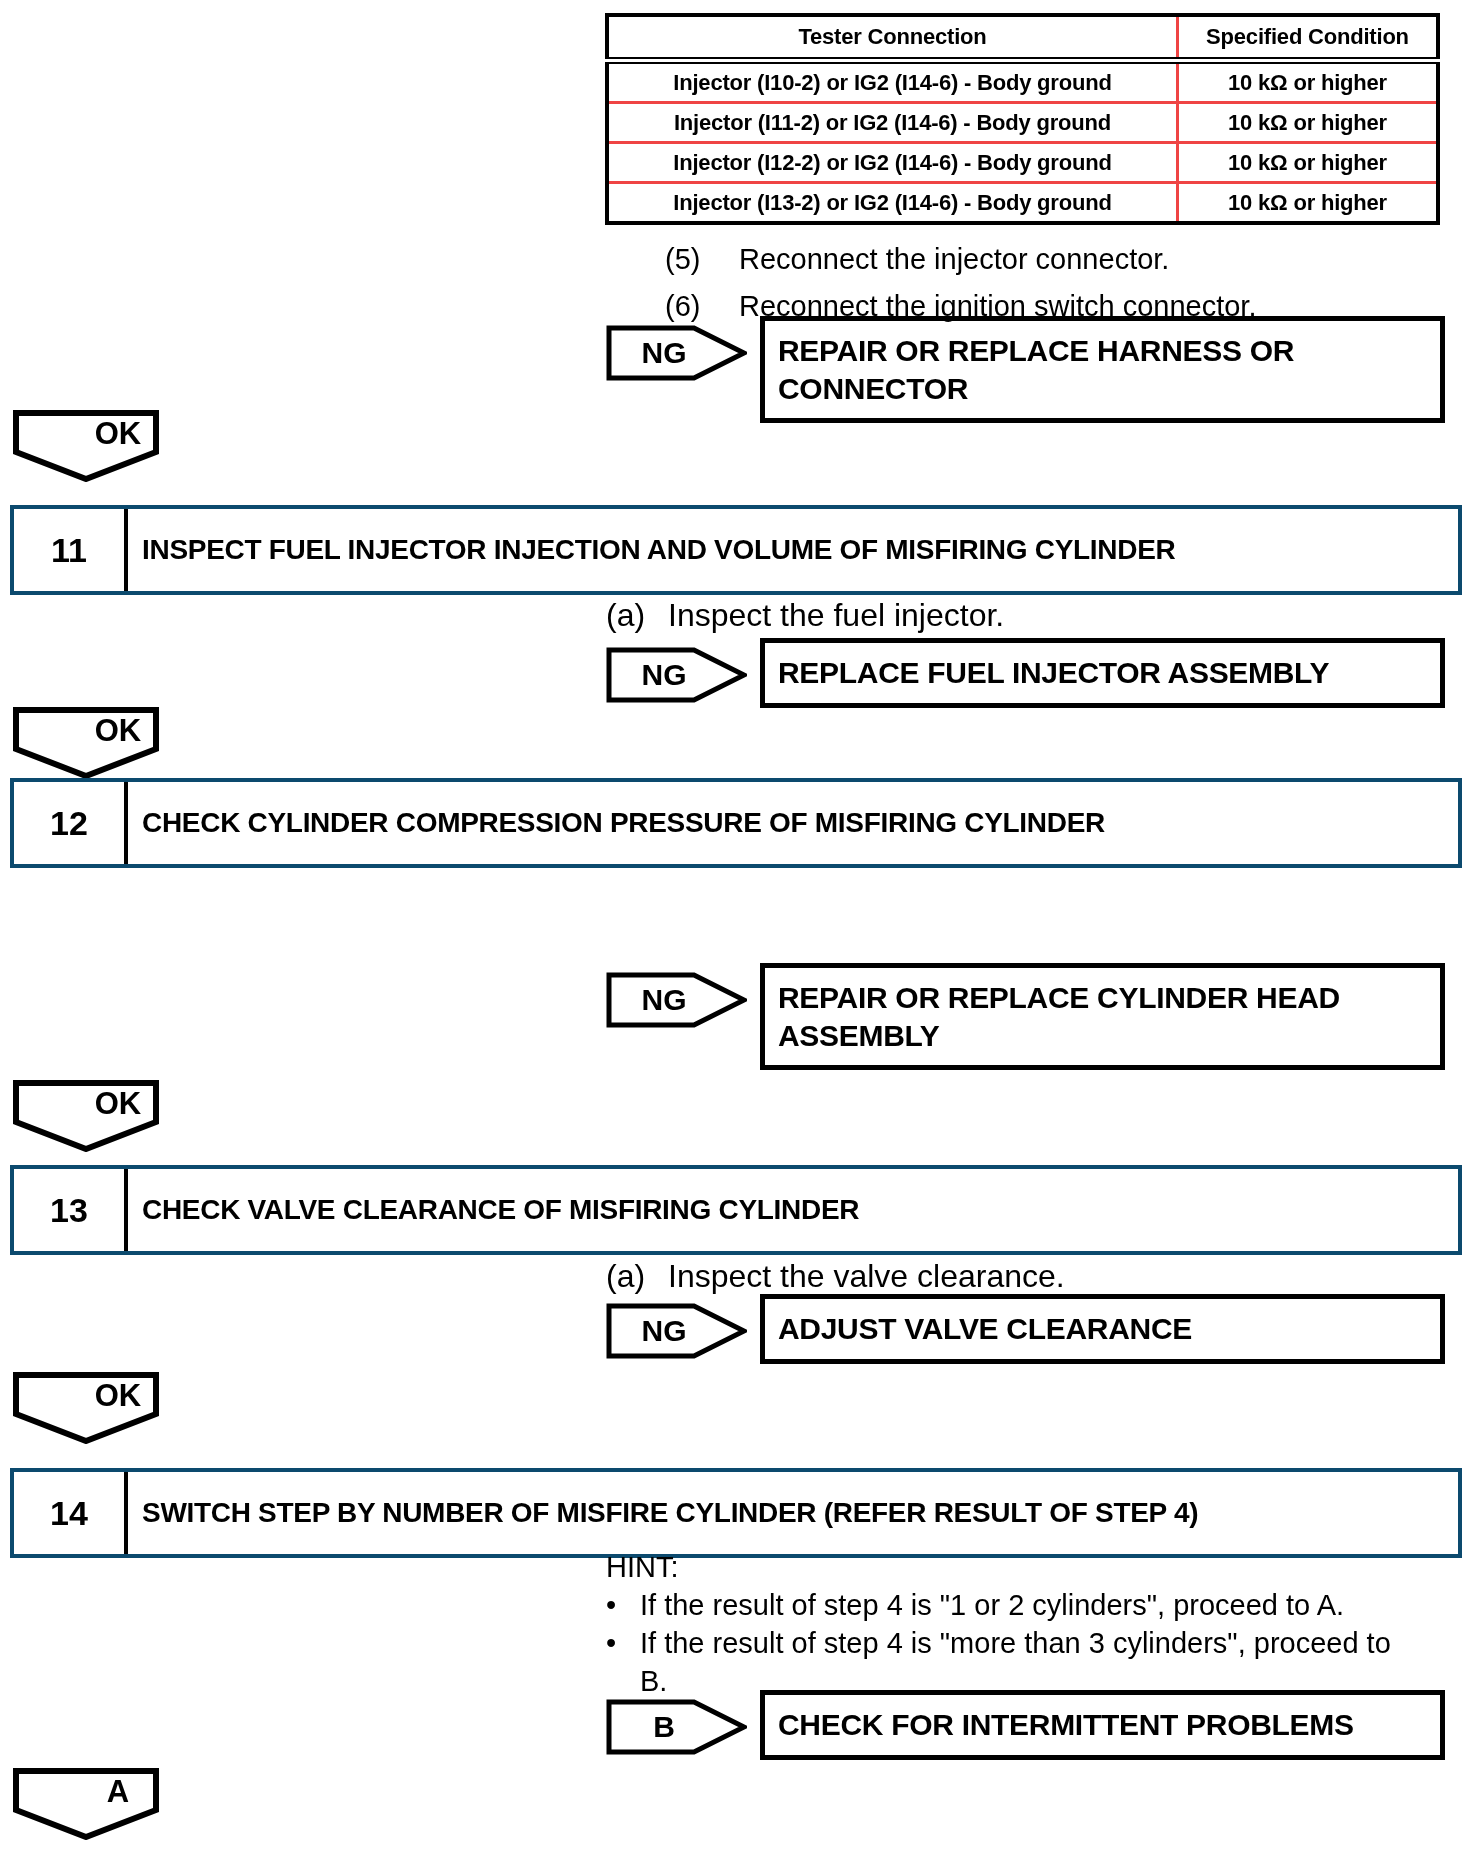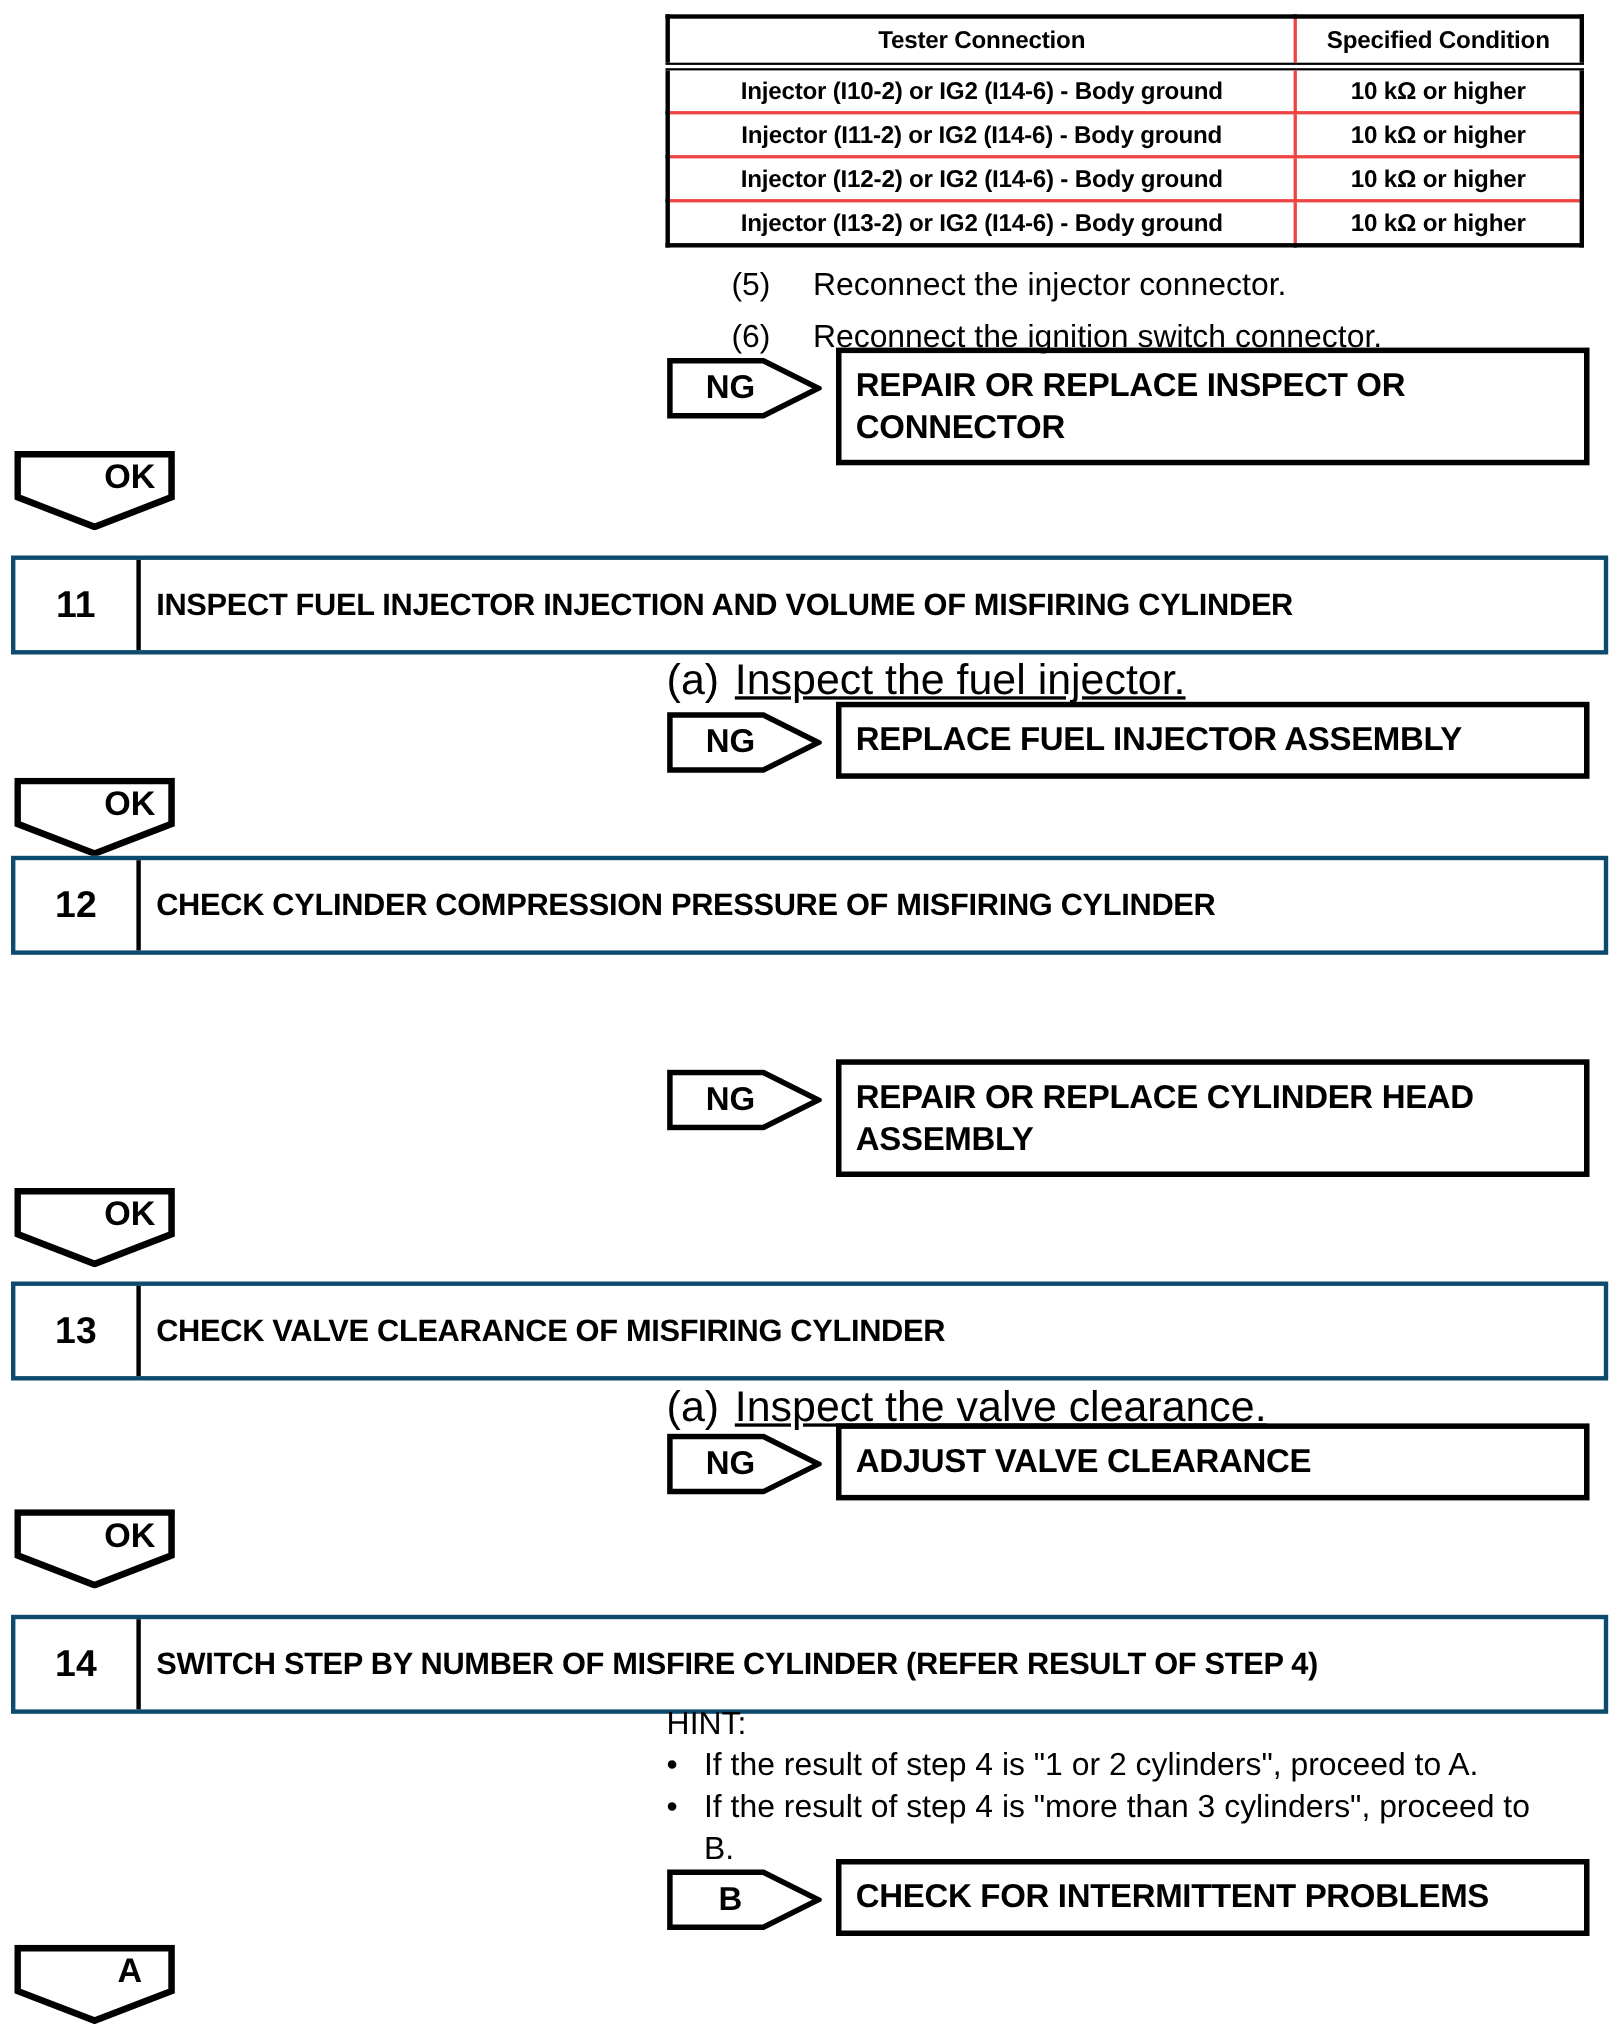--- a/index.html
+++ b/index.html
@@ -18,21 +18,21 @@
   table.spec td { height:37px; }
   table.spec thead th { border-bottom:7px double #000; }
   .col-conn { width:555px; }
   .col-cond { width:245px; }
 
   
   .proc-item { position:absolute; left:665px; font-size:29px; white-space:nowrap; }
   .proc-item .lbl { display:inline-block; width:74px; }
 
   
-  .substep { position:absolute; left:606px; font-size:39px; white-space:nowrap;text-decoration:underline; }
+  .substep { position:absolute; left:606px; font-size:32px; white-space:nowrap; }
   .substep .lbl { display:inline-block; width:62px; }
 
   
   .flow-row { position:absolute; left:606px; display:flex; align-items:flex-start; }
   .arrow-shape { position:relative; width:141px; height:56px; flex:none; margin-top:9px; }
   .arrow-shape svg { position:absolute; left:0; top:0; }
   .arrow-shape .lbl {
     position:absolute; left:12px; top:0; width:92px; height:56px;
     display:flex; align-items:center; justify-content:center;
     font-weight:bold; font-size:30px;
@@ -112,21 +112,21 @@
     <span class="lbl">(6)</span><span>Reconnect the ignition switch connector.</span>
   </div>
 
   <div class="flow-row" style="top:316px;">
     <div class="arrow-shape">
       <svg width="141" height="56" viewBox="0 0 141 56">
           <polygon points="3,3 88,3 138,28 88,53 3,53" fill="#fff" stroke="#000" stroke-width="5"></polygon>
         </svg>
       <span class="lbl">NG</span>
     </div>
-    <div class="result-box">REPAIR OR REPLACE INSPECT OR CONNECTOR</div>
+    <div class="result-box">REPAIR OR REPLACE HARNESS OR CONNECTOR</div>
   </div>
 
   <div class="banner" style="top:410px;">
     <svg width="146" height="72" viewBox="0 0 146 72">
         <polygon points="3,3 143,3 143,42 73,69 3,42" fill="#fff" stroke="#000" stroke-width="6"></polygon>
       </svg>
     <span class="lbl">OK</span>
   </div>
 
   <div class="step-header" style="top:505px;">

